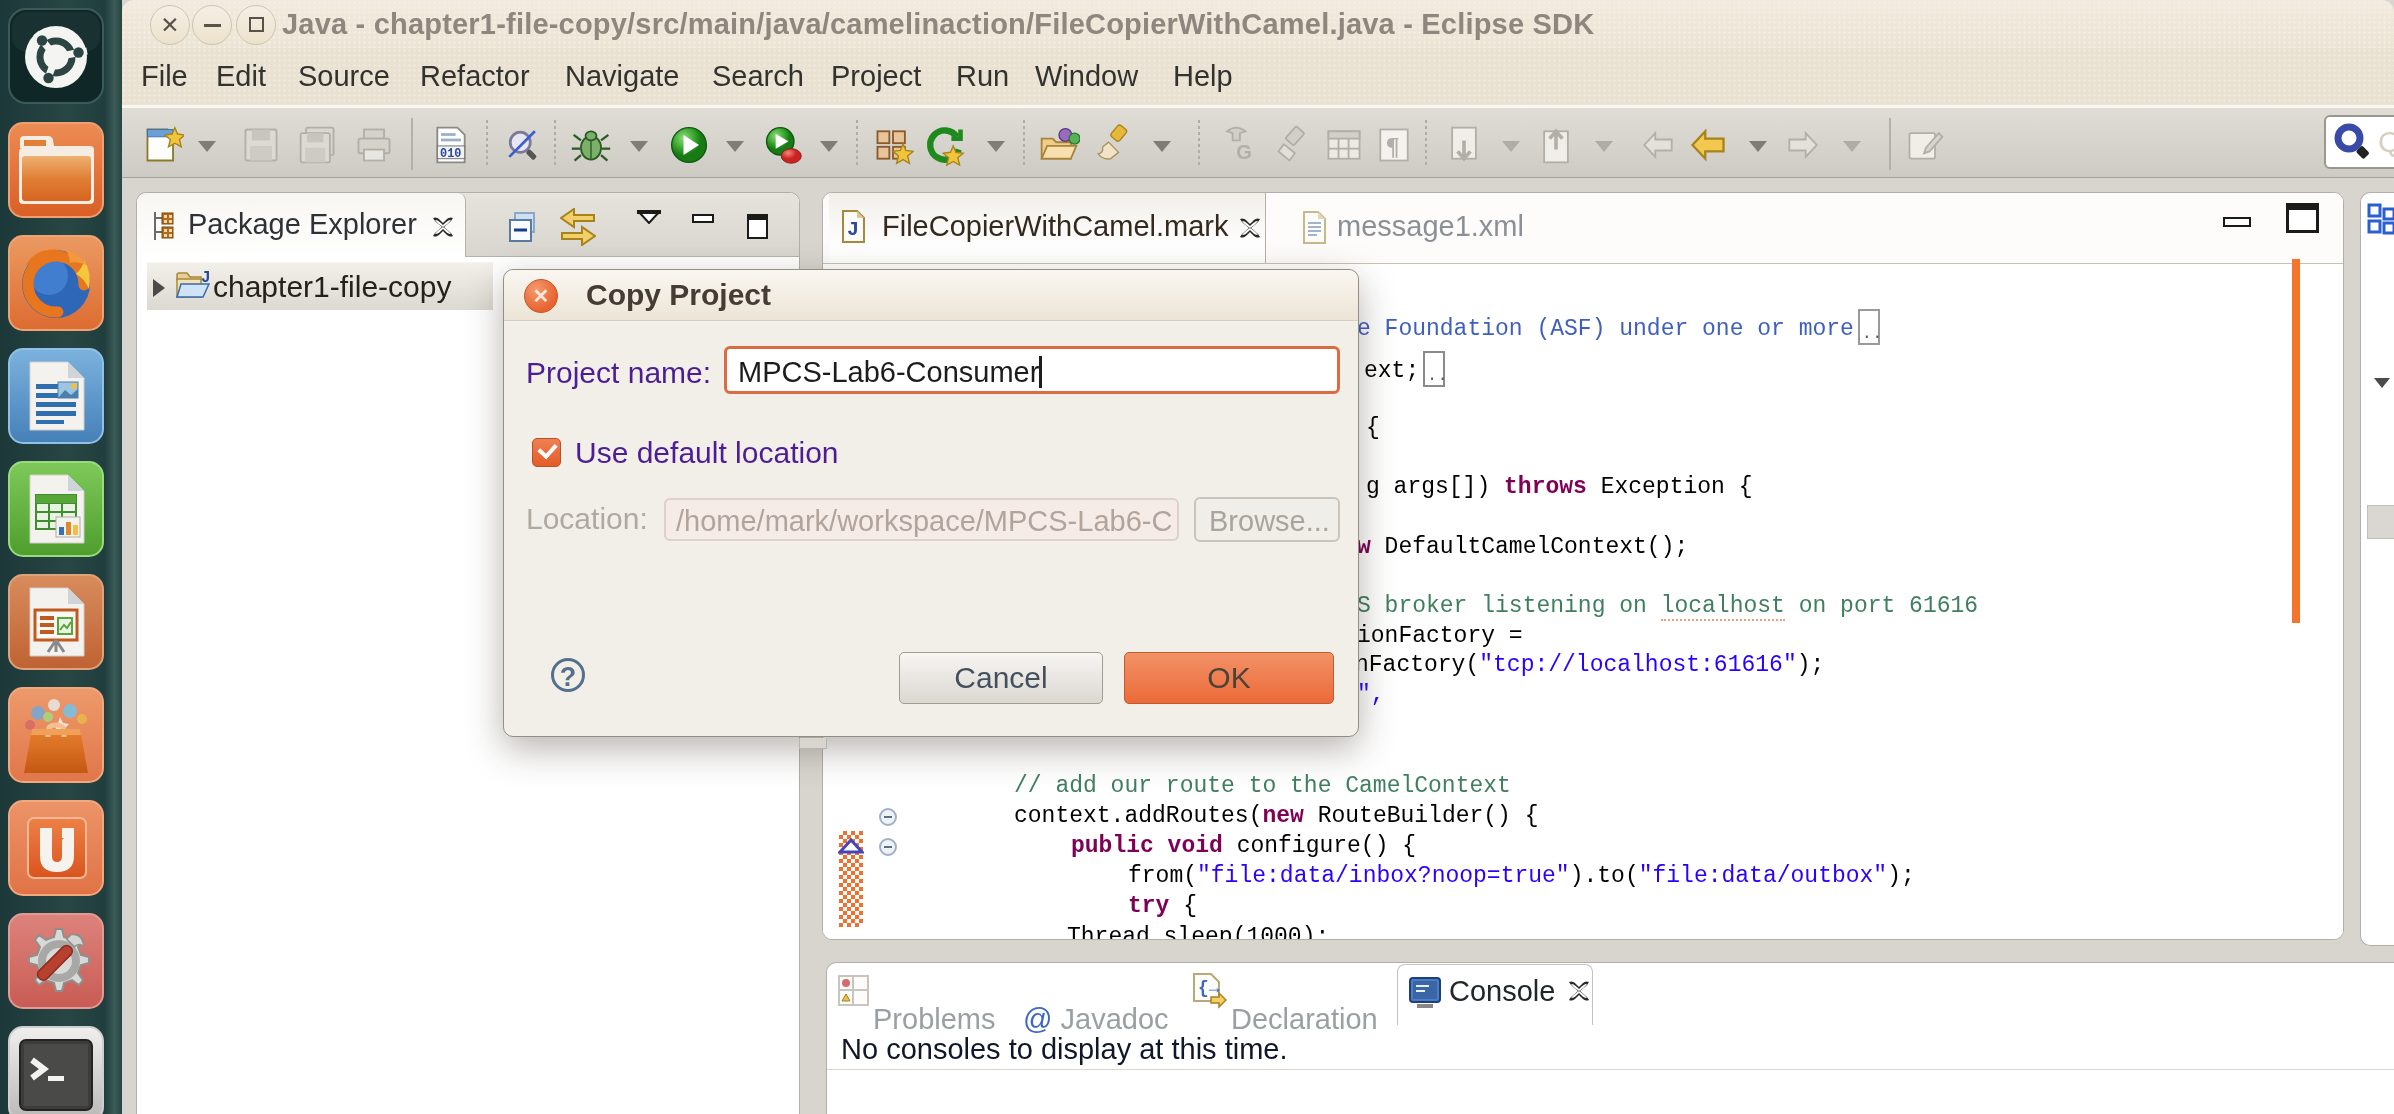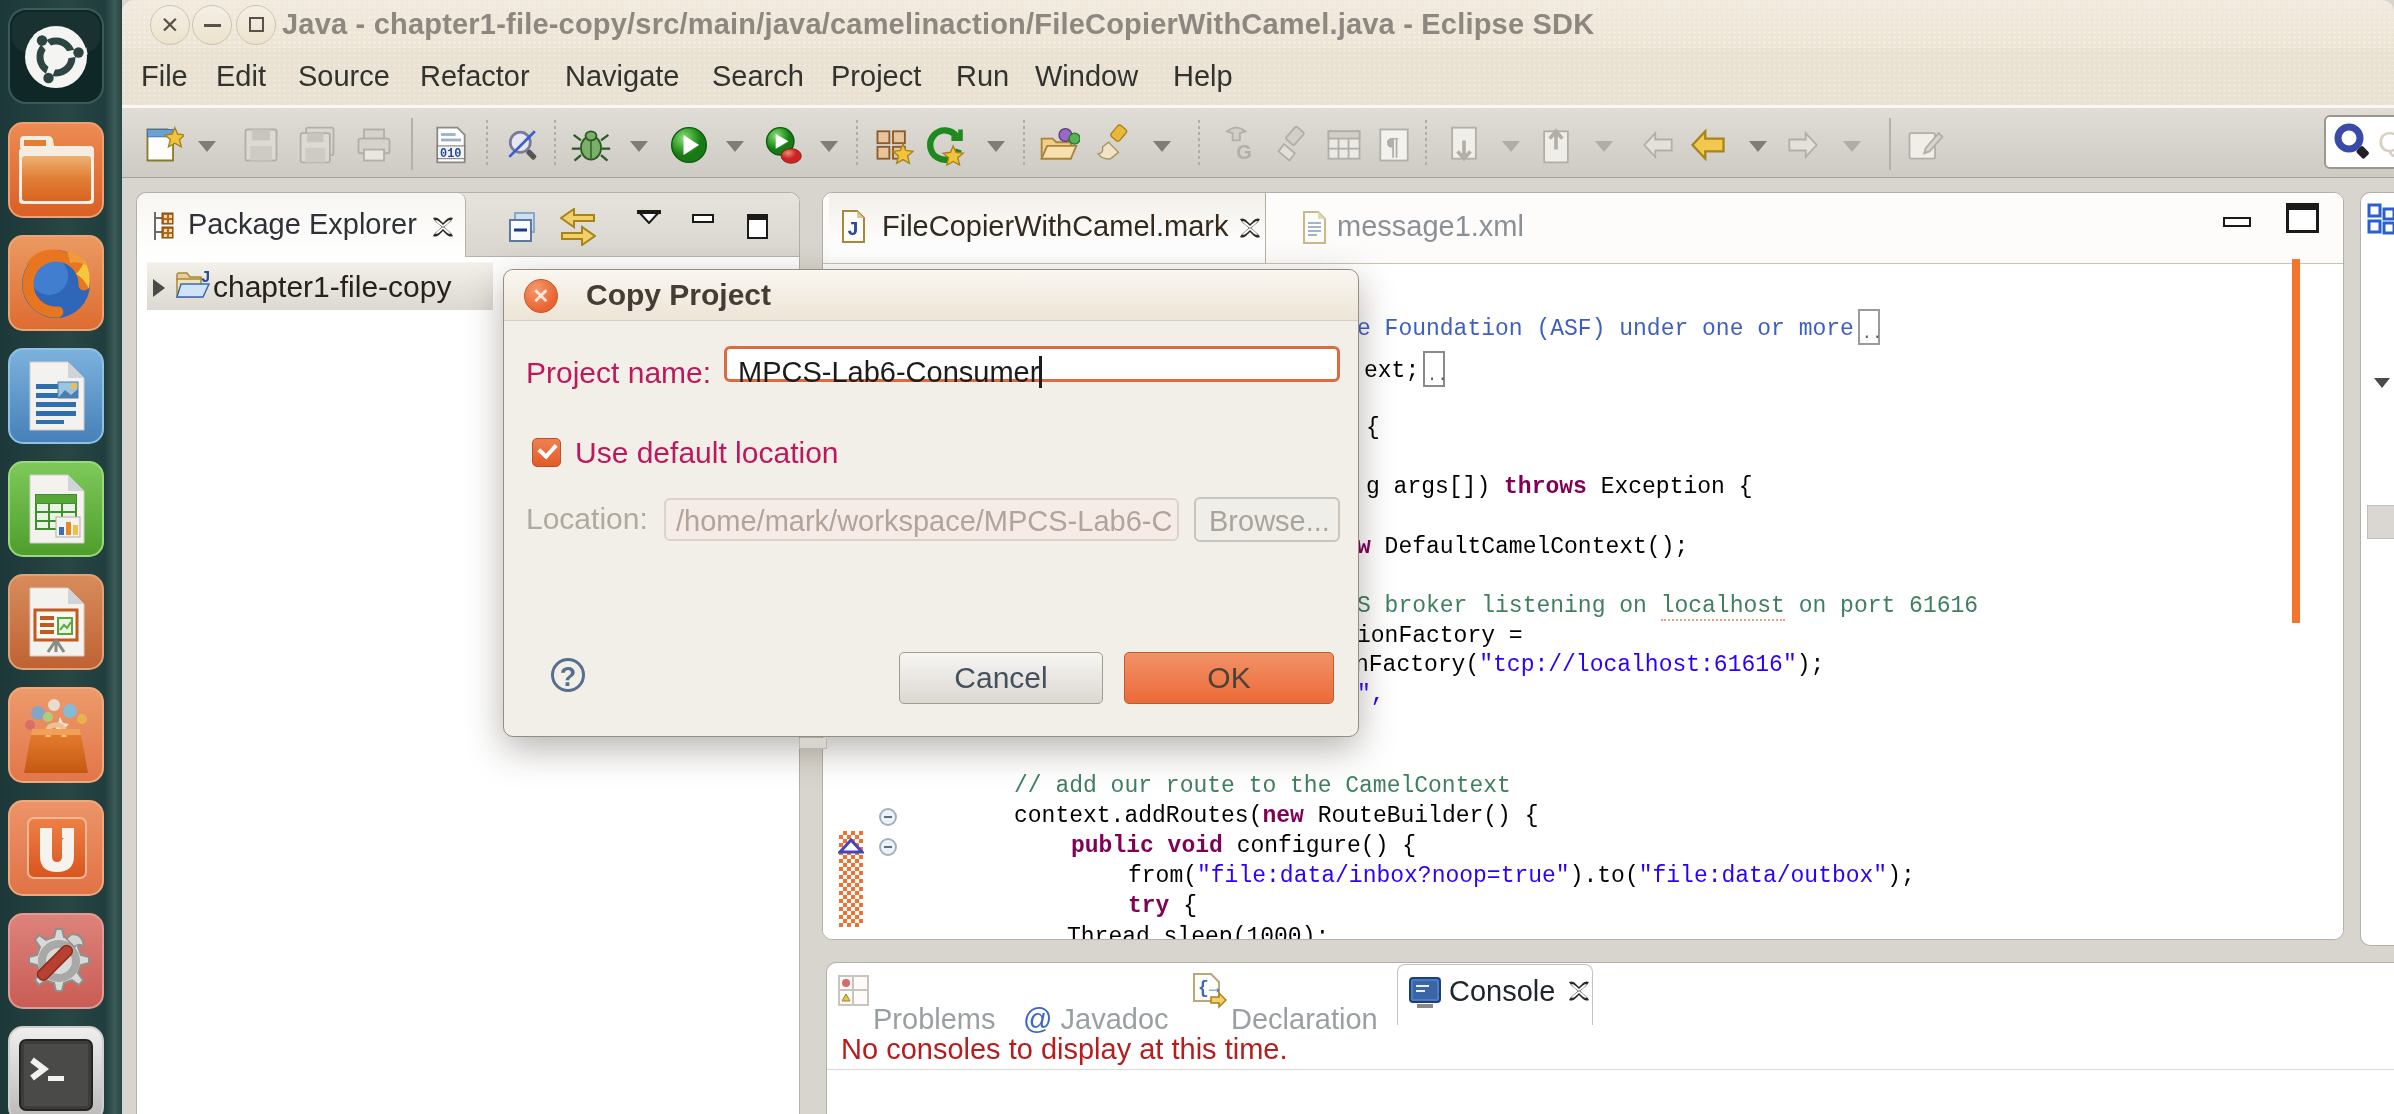--- a/index.html
+++ b/index.html
@@ -63,34 +63,34 @@
 .foldbox:after { content:".."; position:absolute; left:2px; bottom:-6px; font-size:16px; color:#555; letter-spacing:1px;}
 .fold { position:absolute; width:18px; height:18px; border-radius:50%; background:#eef2f7; border:2px solid #9fb0c4; }
 .fold:after { content:""; position:absolute; left:3px; top:6px; width:8px; height:2px; background:#5b6f88; }
 
 #mini { left:2360px; top:192px; width:34px; height:754px; border-radius:10px 0 0 10px; border-right:none; }
 
 #console { left:826px; top:962px; width:1568px; height:152px; border-radius:10px 0 0 0; border-right:none; border-bottom:none; }
 .ctab-txt { position:absolute; top:11px; font-size:29px; color:#9aa0a2;margin-top:29px; }
 #ctab-active { position:absolute; left:570px; top:1px; width:196px; height:61px;
   background:#fff; border:1px solid #c6c3bd; border-bottom:none; border-radius:8px 8px 0 0; }
-#noconsole { position:absolute; left:14px; top:70px; font-size:29px; color:#b91c1c; }
+#noconsole { position:absolute; left:14px; top:70px; font-size:29px; color:#0f172a; }
 #console-line { position:absolute; left:0; top:106px; width:100%; height:1px; background:#dbd8d2; }
 
 #dialog { position:absolute; left:503px; top:269px; width:856px; height:468px;
   background:#f2efe9; border:1px solid #958d82; border-radius:10px;
   box-shadow:0 12px 36px rgba(50,40,30,0.35); }
 #dlg-head { position:absolute; left:0; top:0; width:100%; height:51px;
   background:linear-gradient(#faf7f1,#ece4d6); border-bottom:1px solid #d5cdbf; border-radius:10px 10px 0 0; }
 #dlg-title { position:absolute; left:82px; top:8px; font-size:30px; font-weight:bold; color:#453d35; }
 #dlg-close { position:absolute; left:20px; top:9px; width:34px; height:34px; border-radius:50%;
   background:radial-gradient(circle at 35% 30%, #f49a6d, #e8632f 70%); border:1px solid #c4562b;
   color:#fbe8dc; text-align:center; line-height:32px; font-size:20px; font-weight:bold; }
-.dlbl { position:absolute; font-size:30px; color:#be185d; }
-#pname-input { position:absolute; left:220px; top:76px; width:616px; height:36px; background:#fff;
+.dlbl { position:absolute; font-size:30px; color:#4c1d95; }
+#pname-input { position:absolute; left:220px; top:76px; width:616px; height:48px; background:#fff;
   border:3px solid #dd6b41; border-radius:6px; }
 #pname-input .t { position:absolute; left:11px; top:7px; font-size:29px; color:#1c1c1c; }
 .caret { display:inline-block; width:3px; height:32px; background:#1c1c1c; vertical-align:-6px; }
 #cb { position:absolute; left:28px; top:168px; width:29px; height:29px; border-radius:5px;
   background:linear-gradient(#ef8052,#e25c28); border:1px solid #b9512c; }
 #cb:after { content:""; position:absolute; left:6px; top:4px; width:13px; height:8px;
   border-left:4px solid #fff; border-bottom:4px solid #fff; transform:rotate(-48deg); }
 #loc-field { position:absolute; left:160px; top:228px; width:515px; height:43px; background:#f6ece7;
   border:2px solid #ddd1c9; border-radius:6px; overflow:hidden; }
 #loc-field .t { position:absolute; left:10px; top:5px; font-size:29px; color:#b3a49b; white-space:nowrap; }

